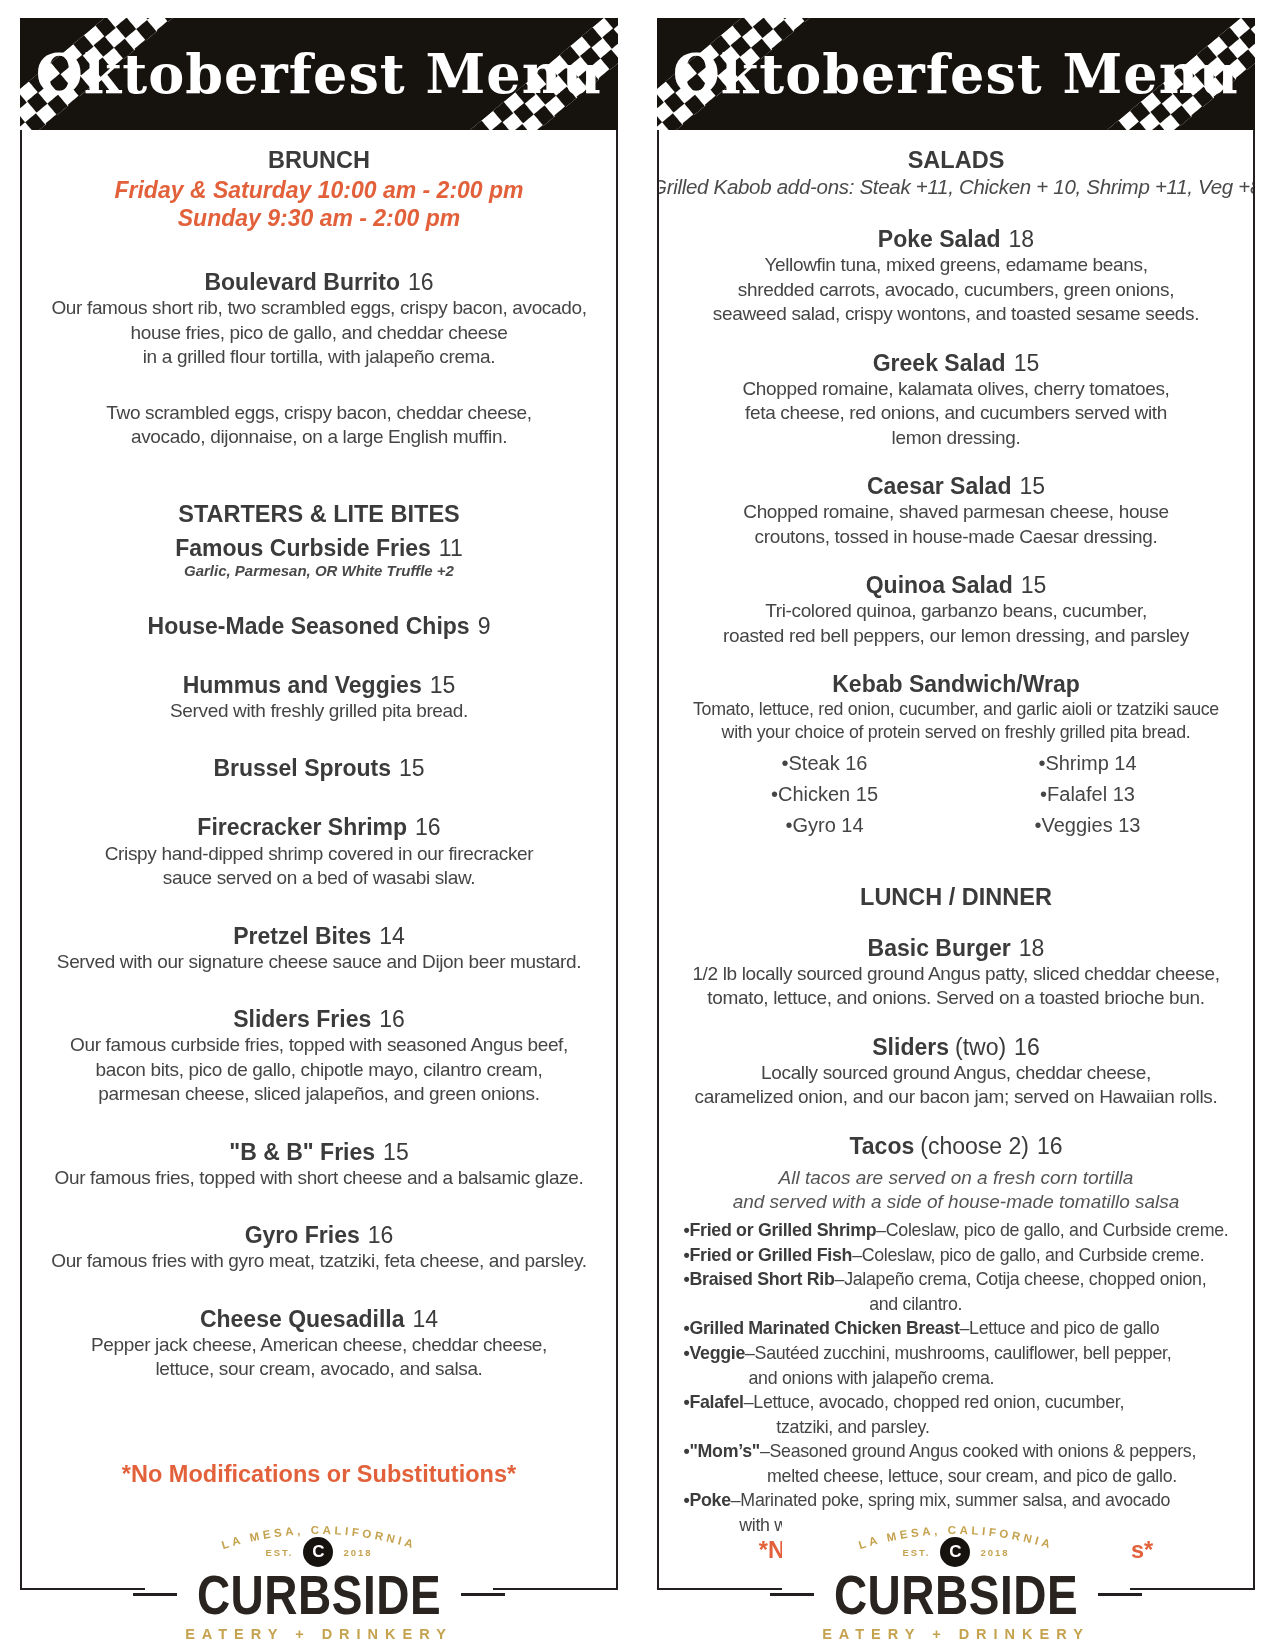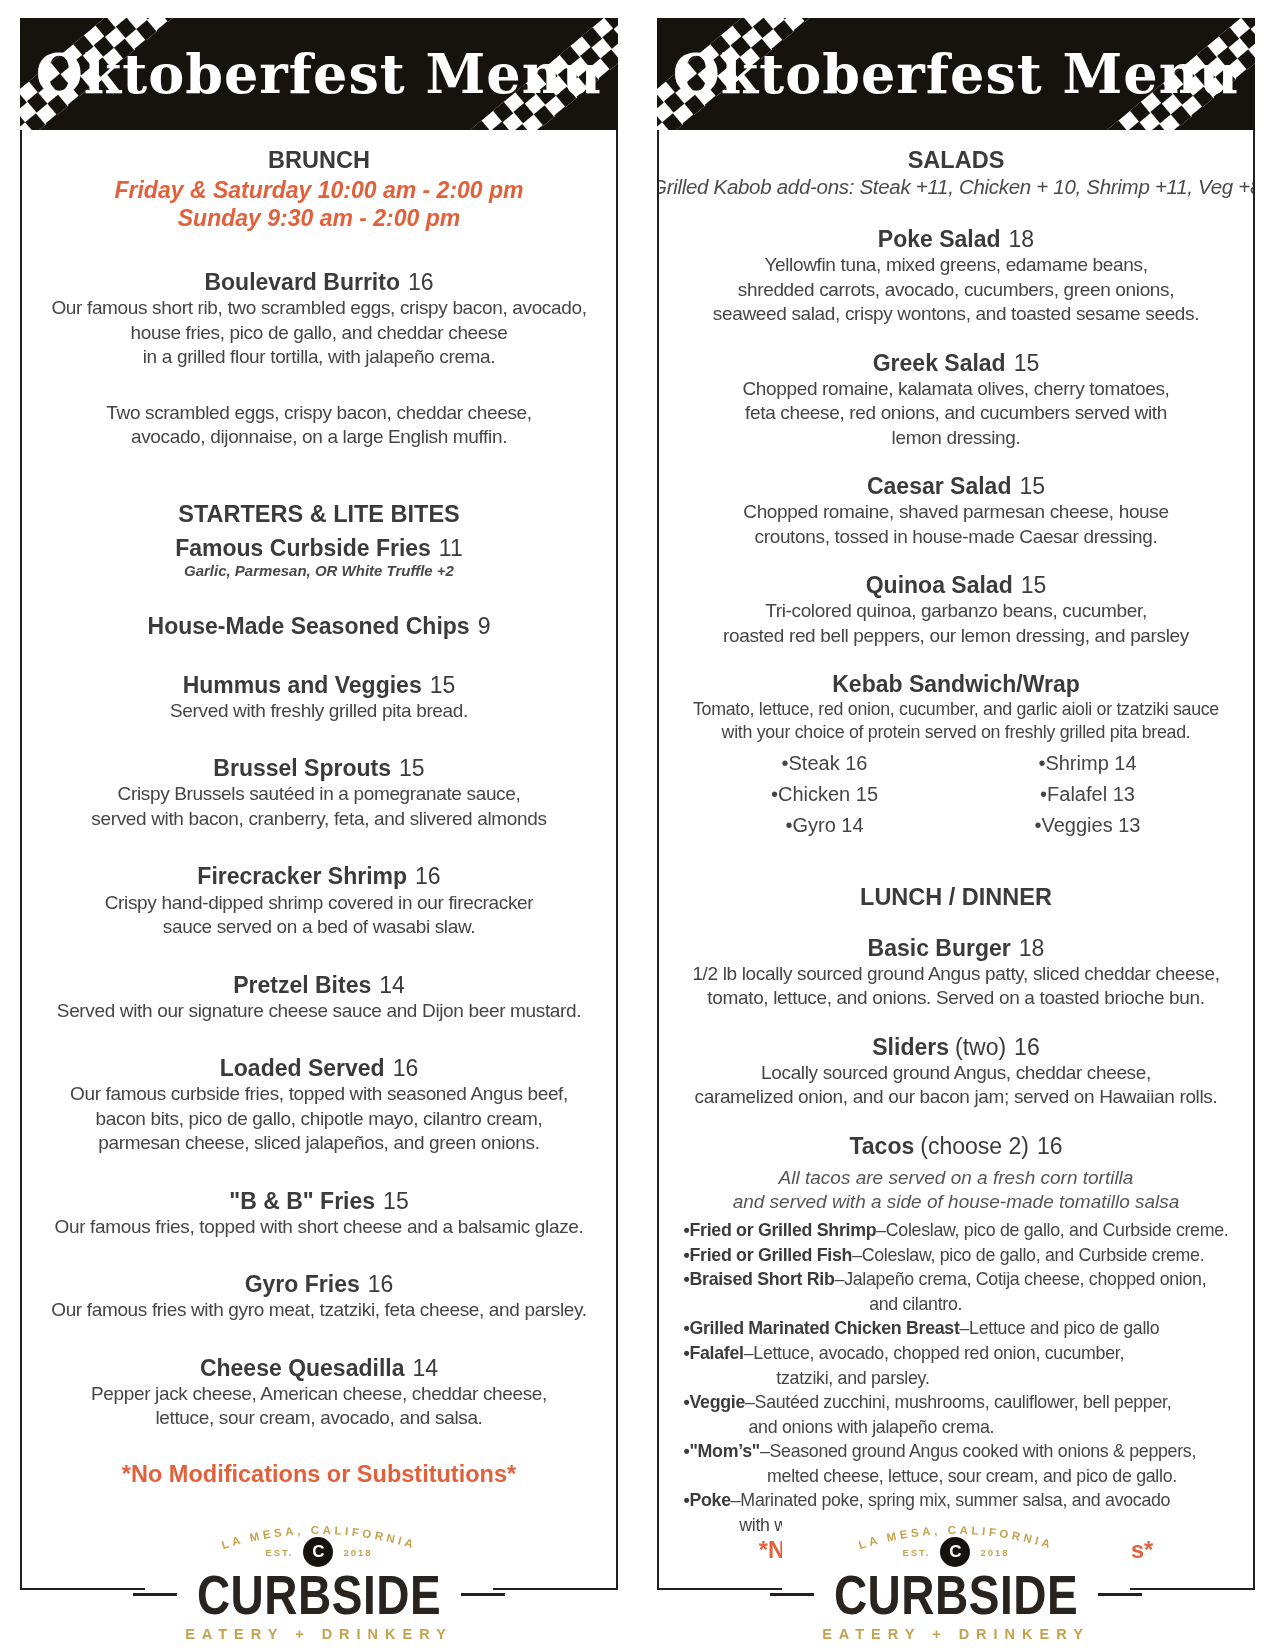--- a/index.html
+++ b/index.html
@@ -120,37 +120,35 @@
         <div class="item-title"><span class="item-name">House-Made Seasoned Chips</span><span class="item-price">9</span></div>
       </div>
 
       <div class="menu-item">
         <div class="item-title"><span class="item-name">Hummus and Veggies</span><span class="item-price">15</span></div>
         <div class="item-desc">Served with freshly grilled pita bread.</div>
       </div>
 
       <div class="menu-item">
         <div class="item-title"><span class="item-name">Brussel Sprouts</span><span class="item-price">15</span></div>
-        <div class="item-desc">Crispy Brussels sautéed in a pomegranate sauce,
-served with bacon, cranberry, feta, and slivered  almonds</div>
       </div>
 
       <div class="menu-item">
         <div class="item-title"><span class="item-name">Firecracker Shrimp</span><span class="item-price">16</span></div>
         <div class="item-desc">Crispy hand-dipped shrimp covered in our firecracker
 sauce served on a bed of wasabi slaw.</div>
       </div>
 
       <div class="menu-item">
         <div class="item-title"><span class="item-name">Pretzel Bites</span><span class="item-price">14</span></div>
         <div class="item-desc">Served with our signature cheese sauce and Dijon beer mustard.</div>
       </div>
 
       <div class="menu-item">
-        <div class="item-title"><span class="item-name">Loaded Served</span><span class="item-price">16</span></div>
+        <div class="item-title"><span class="item-name">Sliders Fries</span><span class="item-price">16</span></div>
         <div class="item-desc">Our famous curbside fries, topped with seasoned Angus beef,
 bacon bits, pico de gallo, chipotle mayo, cilantro cream,
 parmesan cheese, sliced jalapeños, and green onions.</div>
       </div>
 
       <div class="menu-item">
         <div class="item-title"><span class="item-name">"B &amp; B" Fries</span><span class="item-price">15</span></div>
         <div class="item-desc">Our famous fries, topped with short cheese and a balsamic glaze.</div>
       </div>
 
@@ -257,24 +255,24 @@
       <div class="menu-item">
         <div class="item-title"><span class="item-name">Tacos</span><span class="item-extra">(choose 2)</span><span class="item-price">16</span></div>
         <div class="tacos-note">All tacos are served on a fresh corn tortilla
 and served with a side of house-made tomatillo salsa</div>
         <div class="taco-list">
           <div class="taco-line"><span class="taco-lead">•Fried or Grilled Shrimp</span><span class="taco-rest">–Coleslaw, pico de gallo, and Curbside creme.</span></div>
           <div class="taco-line"><span class="taco-lead">•Fried or Grilled Fish</span><span class="taco-rest">–Coleslaw, pico de gallo, and Curbside creme.</span></div>
           <div class="taco-line"><span class="taco-lead">•Braised Short Rib</span><span class="taco-rest">–Jalapeño crema, Cotija cheese, chopped onion,
                                         and cilantro.</span></div>
           <div class="taco-line"><span class="taco-lead">•Grilled Marinated Chicken Breast</span><span class="taco-rest">–Lettuce and pico de gallo</span></div>
+          <div class="taco-line"><span class="taco-lead">•Veggie</span><span class="taco-rest">–Sautéed zucchini, mushrooms, cauliflower, bell pepper,
+              and onions with jalapeño crema.</span></div>
           <div class="taco-line"><span class="taco-lead">•Falafel</span><span class="taco-rest">–Lettuce, avocado, chopped red onion, cucumber,
                     tzatziki, and parsley.</span></div>
-          <div class="taco-line"><span class="taco-lead">•Veggie</span><span class="taco-rest">–Sautéed zucchini, mushrooms, cauliflower, bell pepper,
-              and onions with jalapeño crema.</span></div>
           <div class="taco-line"><span class="taco-lead">•"Mom’s"</span><span class="taco-rest">–Seasoned ground Angus cooked with onions &amp; peppers,
                   melted cheese, lettuce, sour cream, and pico de gallo.</span></div>
           <div class="taco-line"><span class="taco-lead">•Poke</span><span class="taco-rest">–Marinated poke, spring mix, summer salsa, and avocado
             with wasabi crema and sesame seeds.</span></div>
         </div>
       </div>
 
       <div class="footnote footnote-r">*No Modifications or Substitutions*</div>
     </div>
 

